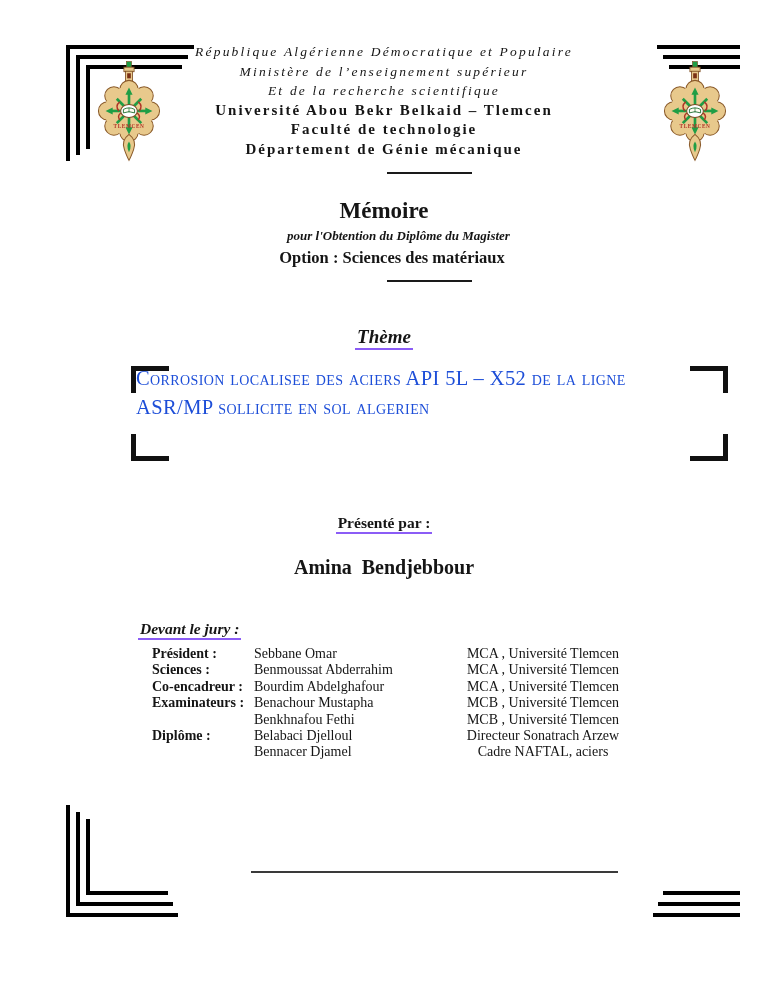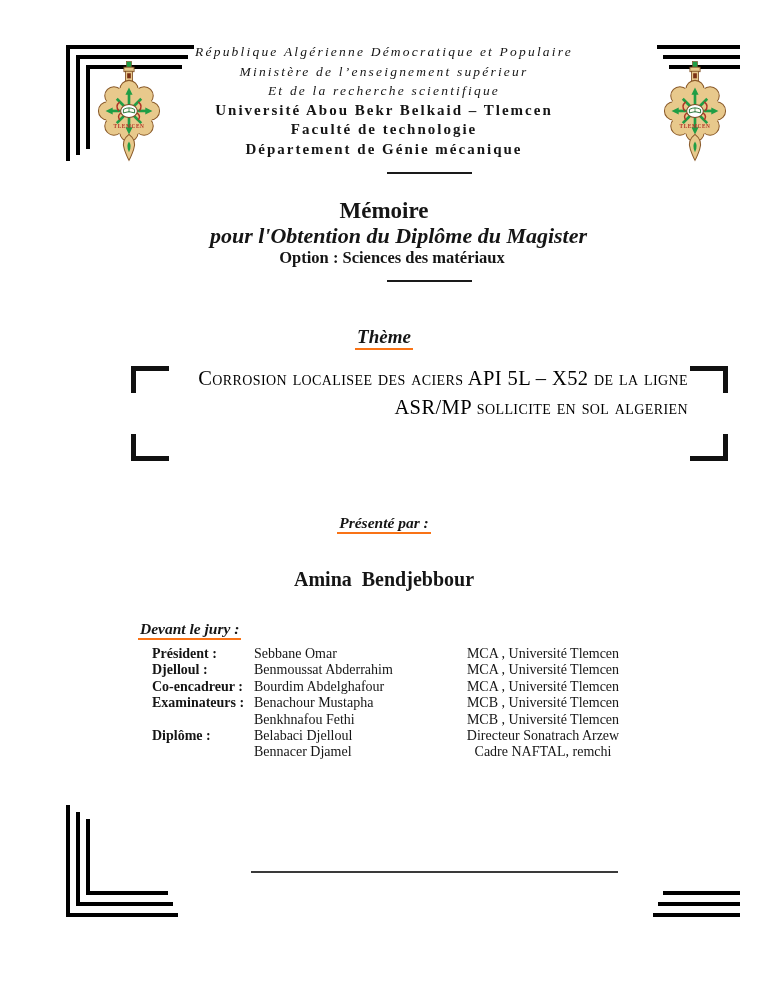--- a/index.html
+++ b/index.html
@@ -28,35 +28,35 @@
   .header{position:absolute;top:42px;left:0;right:0;text-align:center;}
   .h-it{font-style:italic;font-size:13.5px;letter-spacing:2.2px;line-height:19.5px;}
   .h-b{font-weight:bold;font-size:15px;letter-spacing:2px;line-height:19.5px;}
   
   .sep{position:absolute;left:359px;width:85px;border-top:2px solid #1a1a1a;height:0;}
   .sep1{top:172px;} .sep2{top:280px;}
   .footer-line{position:absolute;top:871px;left:223px;width:367px;border-top:2px solid #3a3a3a;height:0;}
   
   .memoire{position:absolute;top:197px;left:0;right:0;text-align:center;}
   .m1{font-size:23px;font-weight:bold;line-height:27px;}
-  .m2{font-size:22px;font-weight:bold;font-style:italic;line-height:23px;padding-left:29px;}
+  .m2{font-size:13px;font-weight:bold;font-style:italic;line-height:23px;padding-left:29px;}
   .m3{font-size:16.5px;font-weight:bold;line-height:21px;margin-left:16px;}
   
   .theme-head{position:absolute;top:326px;left:0;right:0;text-align:center;font-size:19px;font-weight:bold;font-style:italic;}
-  .u2{border-bottom:2px solid #f97316;padding:0 2px 1px 2px;}
-  .thesis-title{position:absolute;top:364px;left:108px;width:552px;text-align:right;
-    font-variant:small-caps;font-size:20.5px;line-height:29px;letter-spacing:0.4px;color:#000000;}
+  .u2{border-bottom:2px solid #8b5cf6;padding:0 2px 1px 2px;}
+  .thesis-title{position:absolute;top:364px;left:108px;width:552px;text-align:left;
+    font-variant:small-caps;font-size:20.5px;line-height:29px;letter-spacing:0.4px;color:#1d4ed8;}
   .bracket{position:absolute;box-sizing:border-box;width:38px;height:27px;}
   .bk-tl{left:103px;top:366px;border-left:5px solid #111;border-top:5px solid #111;}
   .bk-tr{left:662px;top:366px;border-right:5px solid #111;border-top:5px solid #111;}
   .bk-bl{left:103px;top:434px;border-left:5px solid #111;border-bottom:5px solid #111;}
   .bk-br{left:662px;top:434px;border-right:5px solid #111;border-bottom:5px solid #111;}
   
-  .presente{position:absolute;top:514px;left:0;right:0;text-align:center;font-size:15.5px;font-weight:bold;font-style:italic;}
-  .author{position:absolute;top:568px;left:0;right:0;text-align:center;font-size:20px;font-weight:bold;white-space:pre;}
+  .presente{position:absolute;top:514px;left:0;right:0;text-align:center;font-size:15.5px;font-weight:bold;}
+  .author{position:absolute;top:556px;left:0;right:0;text-align:center;font-size:20px;font-weight:bold;white-space:pre;}
   .jury-label{position:absolute;top:620px;left:110px;font-size:15.5px;font-weight:bold;font-style:italic;}
   
   .jury{position:absolute;top:646px;left:124px;width:508px;font-size:14px;}
   .jrow{display:flex;line-height:16.4px;}
   .jlabel{width:102px;flex:none;font-weight:bold;}
   .jname{width:172px;flex:none;}
   .jrole{flex:1;text-align:center;}
   
   .year{position:absolute;top:879px;left:223px;width:367px;text-align:center;font-size:16px;font-weight:bold;}
 </style>
@@ -176,21 +176,21 @@
     <span class="u2">Devant le jury :</span>
   </div>
 
   <div class="jury">
     <div class="jrow">
       <span class="jlabel">Président :</span>
       <span class="jname">Sebbane Omar</span>
       <span class="jrole">MCA , Université Tlemcen</span>
     </div>
     <div class="jrow">
-      <span class="jlabel">Djelloul :</span>
+      <span class="jlabel">Sciences :</span>
       <span class="jname">Benmoussat Abderrahim</span>
       <span class="jrole">MCA , Université Tlemcen</span>
     </div>
     <div class="jrow">
       <span class="jlabel">Co-encadreur :</span>
       <span class="jname">Bourdim Abdelghafour</span>
       <span class="jrole">MCA , Université Tlemcen</span>
     </div>
     <div class="jrow">
       <span class="jlabel">Examinateurs :</span>
@@ -203,19 +203,19 @@
       <span class="jrole">MCB , Université Tlemcen</span>
     </div>
     <div class="jrow">
       <span class="jlabel">Diplôme :</span>
       <span class="jname">Belabaci Djelloul</span>
       <span class="jrole">Directeur Sonatrach Arzew</span>
     </div>
     <div class="jrow">
       <span class="jlabel"></span>
       <span class="jname">Bennacer Djamel</span>
-      <span class="jrole">Cadre NAFTAL, remchi</span>
+      <span class="jrole">Cadre NAFTAL, aciers</span>
     </div>
   </div>
 
   <div class="footer-line"></div>
 
 </div>
 
 </body></html>

